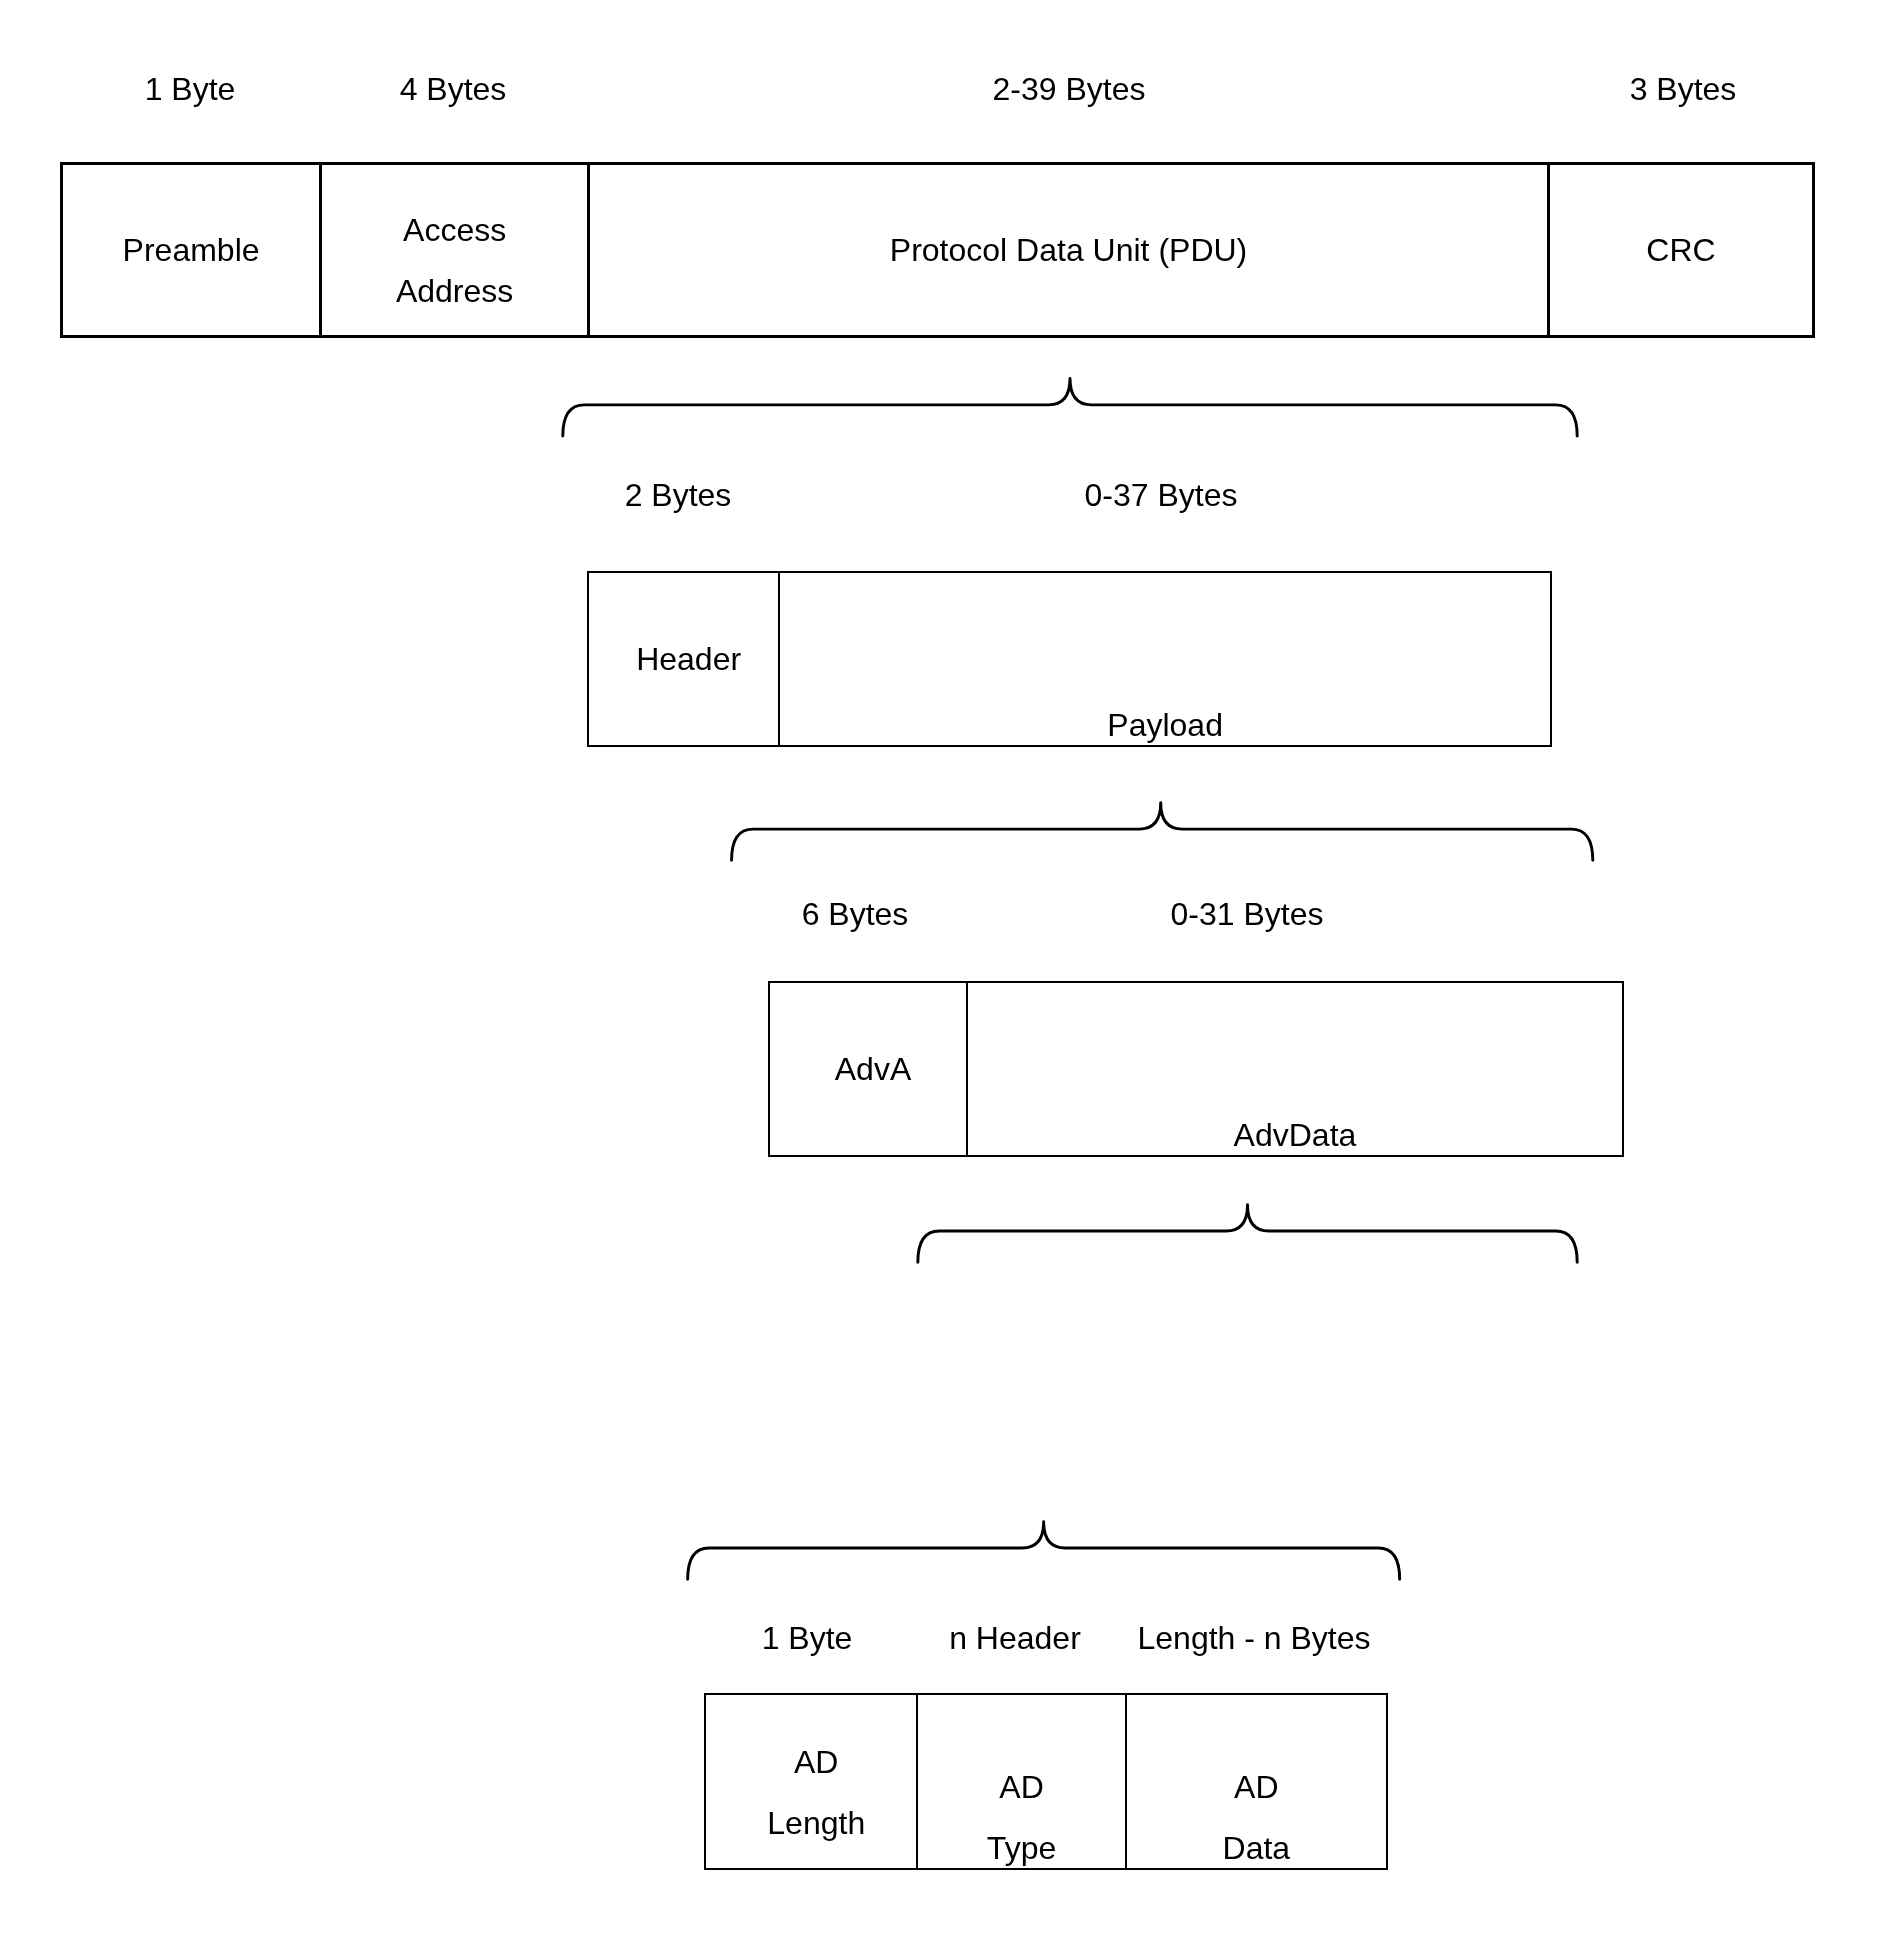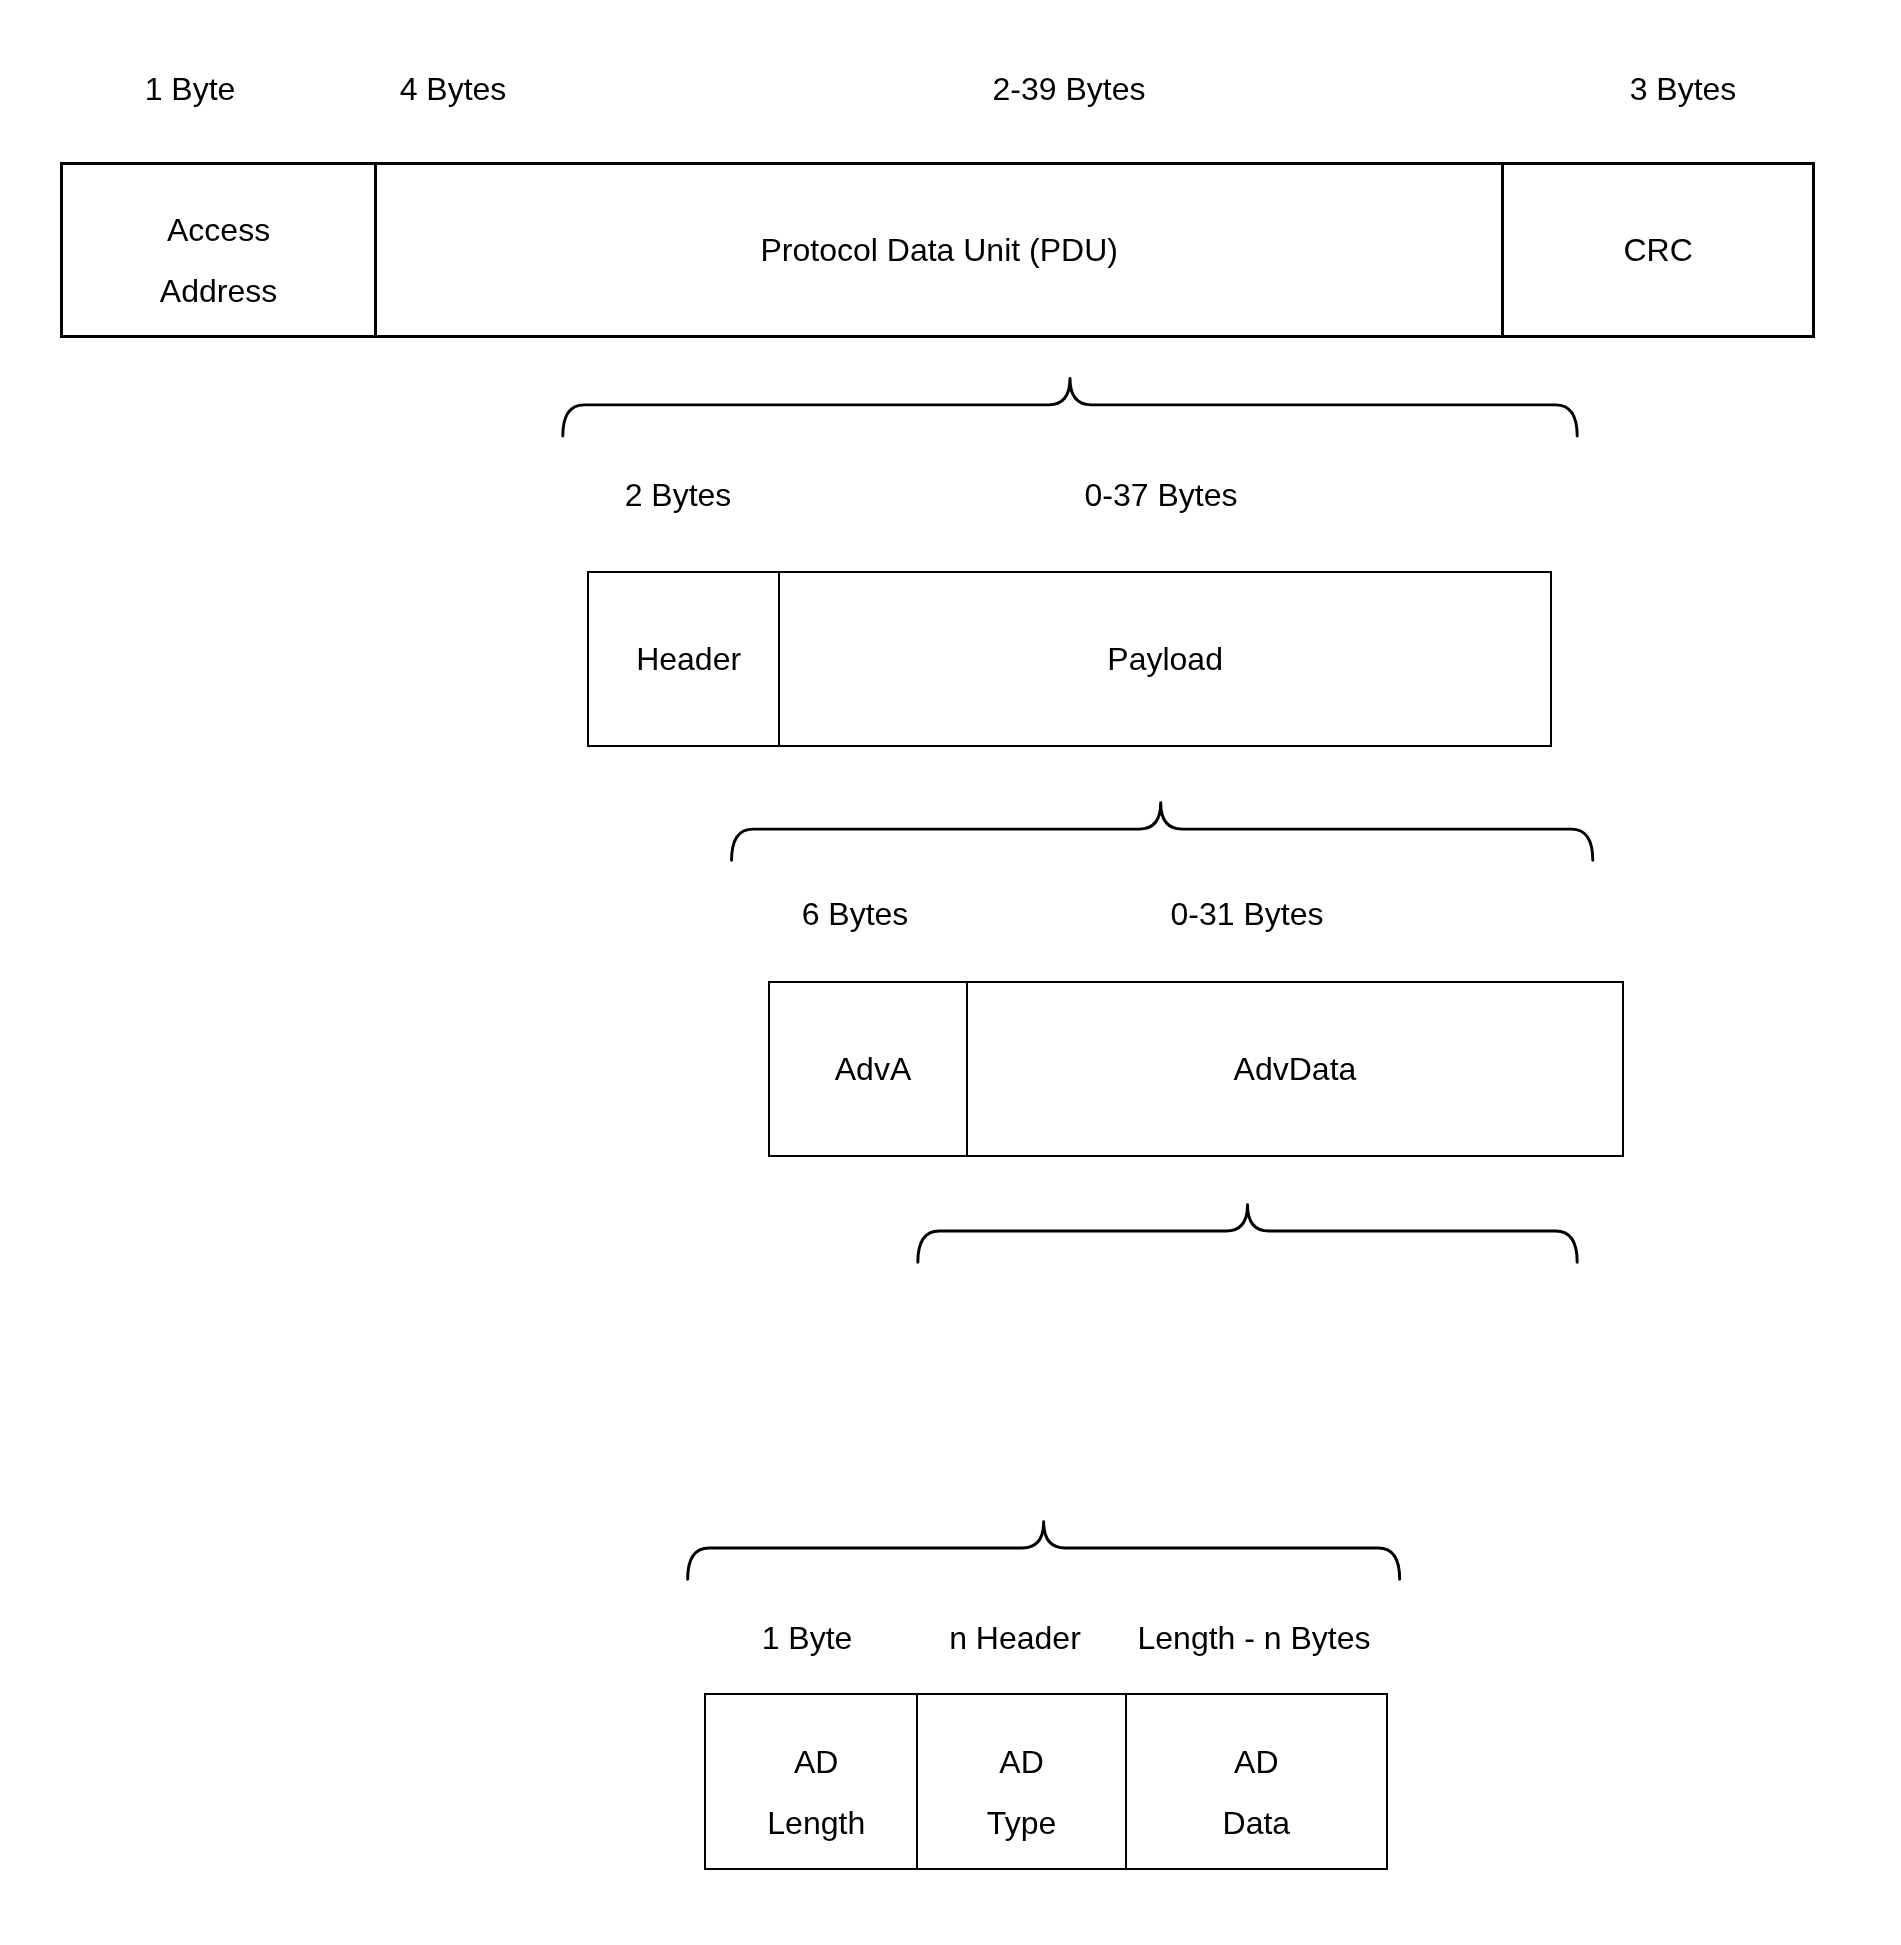--- a/index.html
+++ b/index.html
@@ -26,21 +26,21 @@
   }
   .box-row {
     position: absolute;
     display: flex;
     box-sizing: border-box;
     background: #ffffff;
   }
   .bw4 { border: 3.9px solid #000000; }
   .bw3 { border: 2.9px solid #000000; padding-left: 10px; }
   .bw4 > .cell + .cell { border-left: 3.9px solid #000000; }
-  .bw3 > .cell + .cell { border-left: 2.9px solid #000000; }
+  .bw3 > .cell + .cell { border-left: 2.9px solid #000000; align-items: flex-end; }
   .cell {
     display: flex;
     align-items: center;
     justify-content: center;
     text-align: center;
     font-size: 32px;
     line-height: 1.25;
     min-width: 0;
   }
   .line { display: block; margin-top: 21px; }
@@ -68,20 +68,23 @@
     <path d="M 941 1294 Q 941 1262 963 1262 L 1257 1262 Q 1279 1262 1279 1235 Q 1279 1262 1301 1262 L 1595 1262 Q 1617 1262 1617 1294"></path>
     <path d="M 705 1619 Q 705 1587 727 1587 L 1048 1587 Q 1070 1587 1070 1560 Q 1070 1587 1092 1587 L 1413 1587 Q 1435 1587 1435 1619"></path>
   </svg>
 
   <div class="size-label" style="left:190px; top:70px">1 Byte</div>
   <div class="size-label" style="left:453px; top:70px">4 Bytes</div>
   <div class="size-label" style="left:1069px; top:70px">2-39 Bytes</div>
   <div class="size-label" style="left:1683px; top:70px">3 Bytes</div>
 
   <div class="box-row bw4" style="left:60px; top:162px; width:1755px; height:176px">
+    <div class="cell" style="flex:265">
+      <span>Preamble</span>
+    </div>
     <div class="cell" style="flex:274">
       <span>
         <span class="line">Access</span>
         <span class="line">Address</span>
       </span>
     </div>
     <div class="cell" style="flex:990">
       <span>Protocol Data Unit (PDU)</span>
     </div>
     <div class="cell" style="flex:271">

